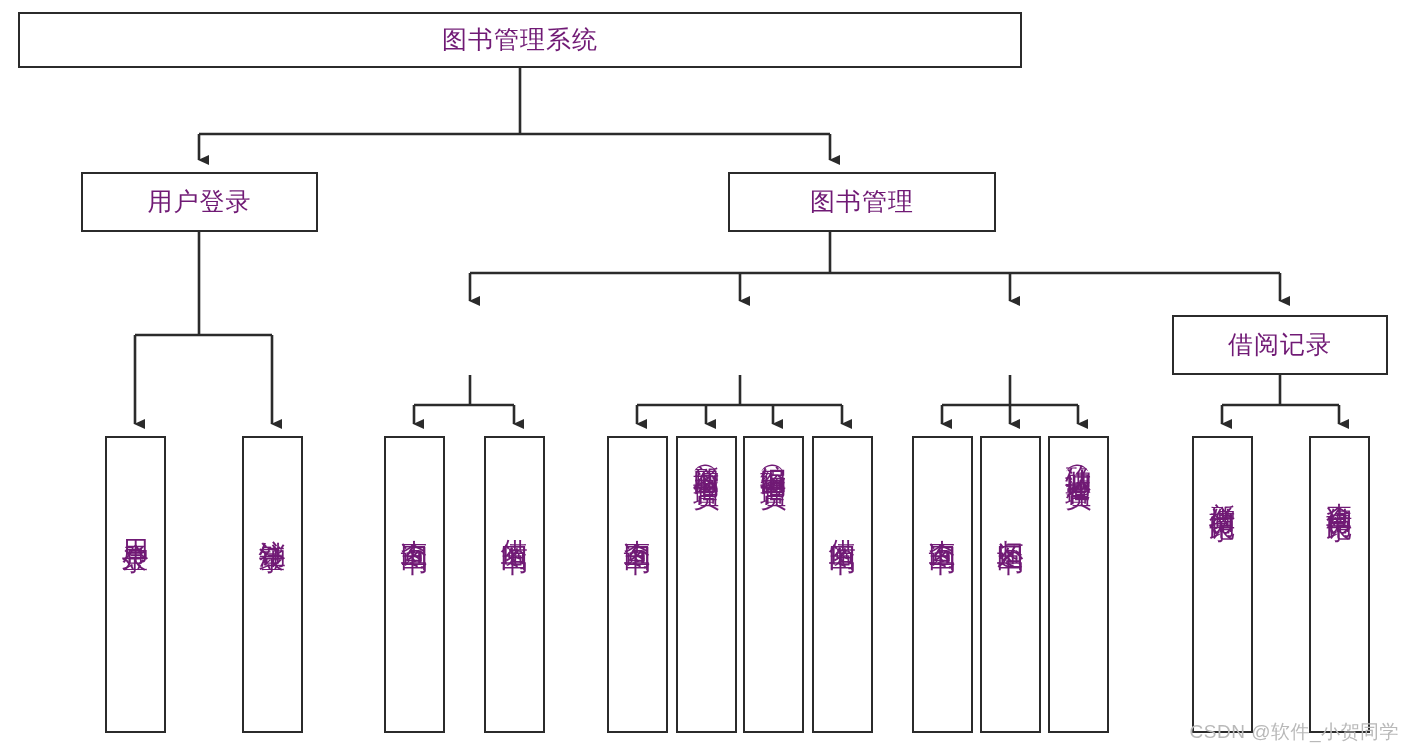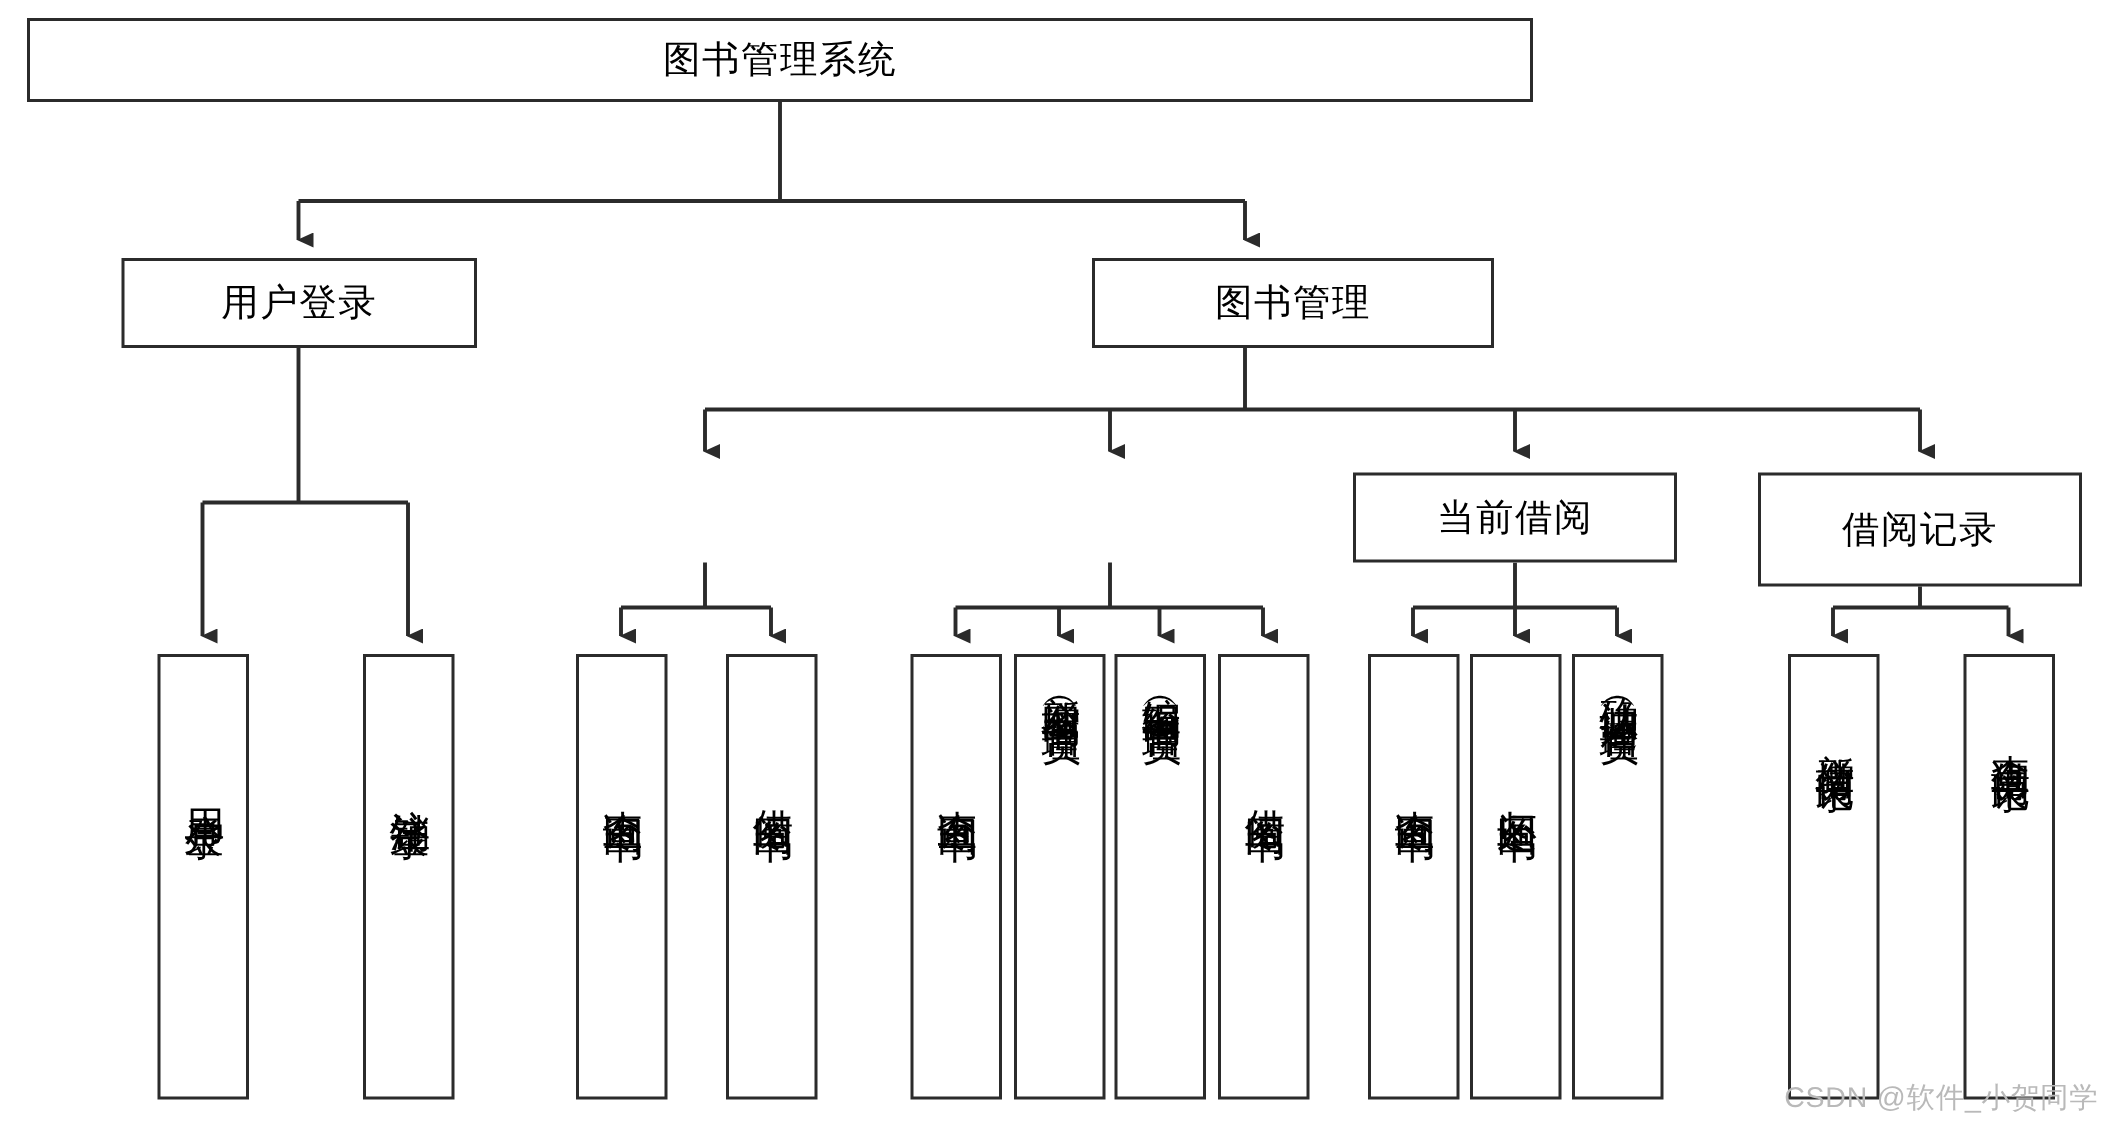--- a/index.html
+++ b/index.html
@@ -27,21 +27,21 @@
     pointer-events: none;
   }
   .node {
     position: absolute;
     box-sizing: border-box;
     background: #ffffff;
     border: 2.5px solid #2b2b2b;
     display: flex;
     align-items: center;
     justify-content: center;
-    color: #000000;
+    color: #701a75;
     z-index: 2;
   }
   .node .lbl {
     display: block;
     text-align: center;
     line-height: 1.18;
     white-space: nowrap;
   }
   
   .node.horiz .lbl {
@@ -143,25 +143,22 @@
   <div class="node horiz" style="left:81px; top:172px; width:237px; height:60px;">
     <span class="lbl">用户登录</span>
   </div>
 
   <div class="node horiz" style="left:728px; top:172px; width:268px; height:60px;">
     <span class="lbl">图书管理</span>
   </div>
 
 
 
-  <div class="node horiz" style="left:902px; top:315px; width:216px; height:60px;">
-    <span class="lbl">当前借阅</span>
-  </div>
-
-  <div class="node horiz" style="left:1172px; top:315px; width:216px; height:76px;">
+
+  <div class="node horiz" style="left:1172px; top:315px; width:216px; height:60px;">
     <span class="lbl">借阅记录</span>
   </div>
 
   <div class="node vert" style="left:105px; top:436px; width:61px; height:297px; padding-top:80px;">
     <span class="lbl">用户登录</span>
   </div>
 
   <div class="node vert" style="left:242px; top:436px; width:61px; height:297px; padding-top:80px;">
     <span class="lbl">注销登录</span>
   </div>

